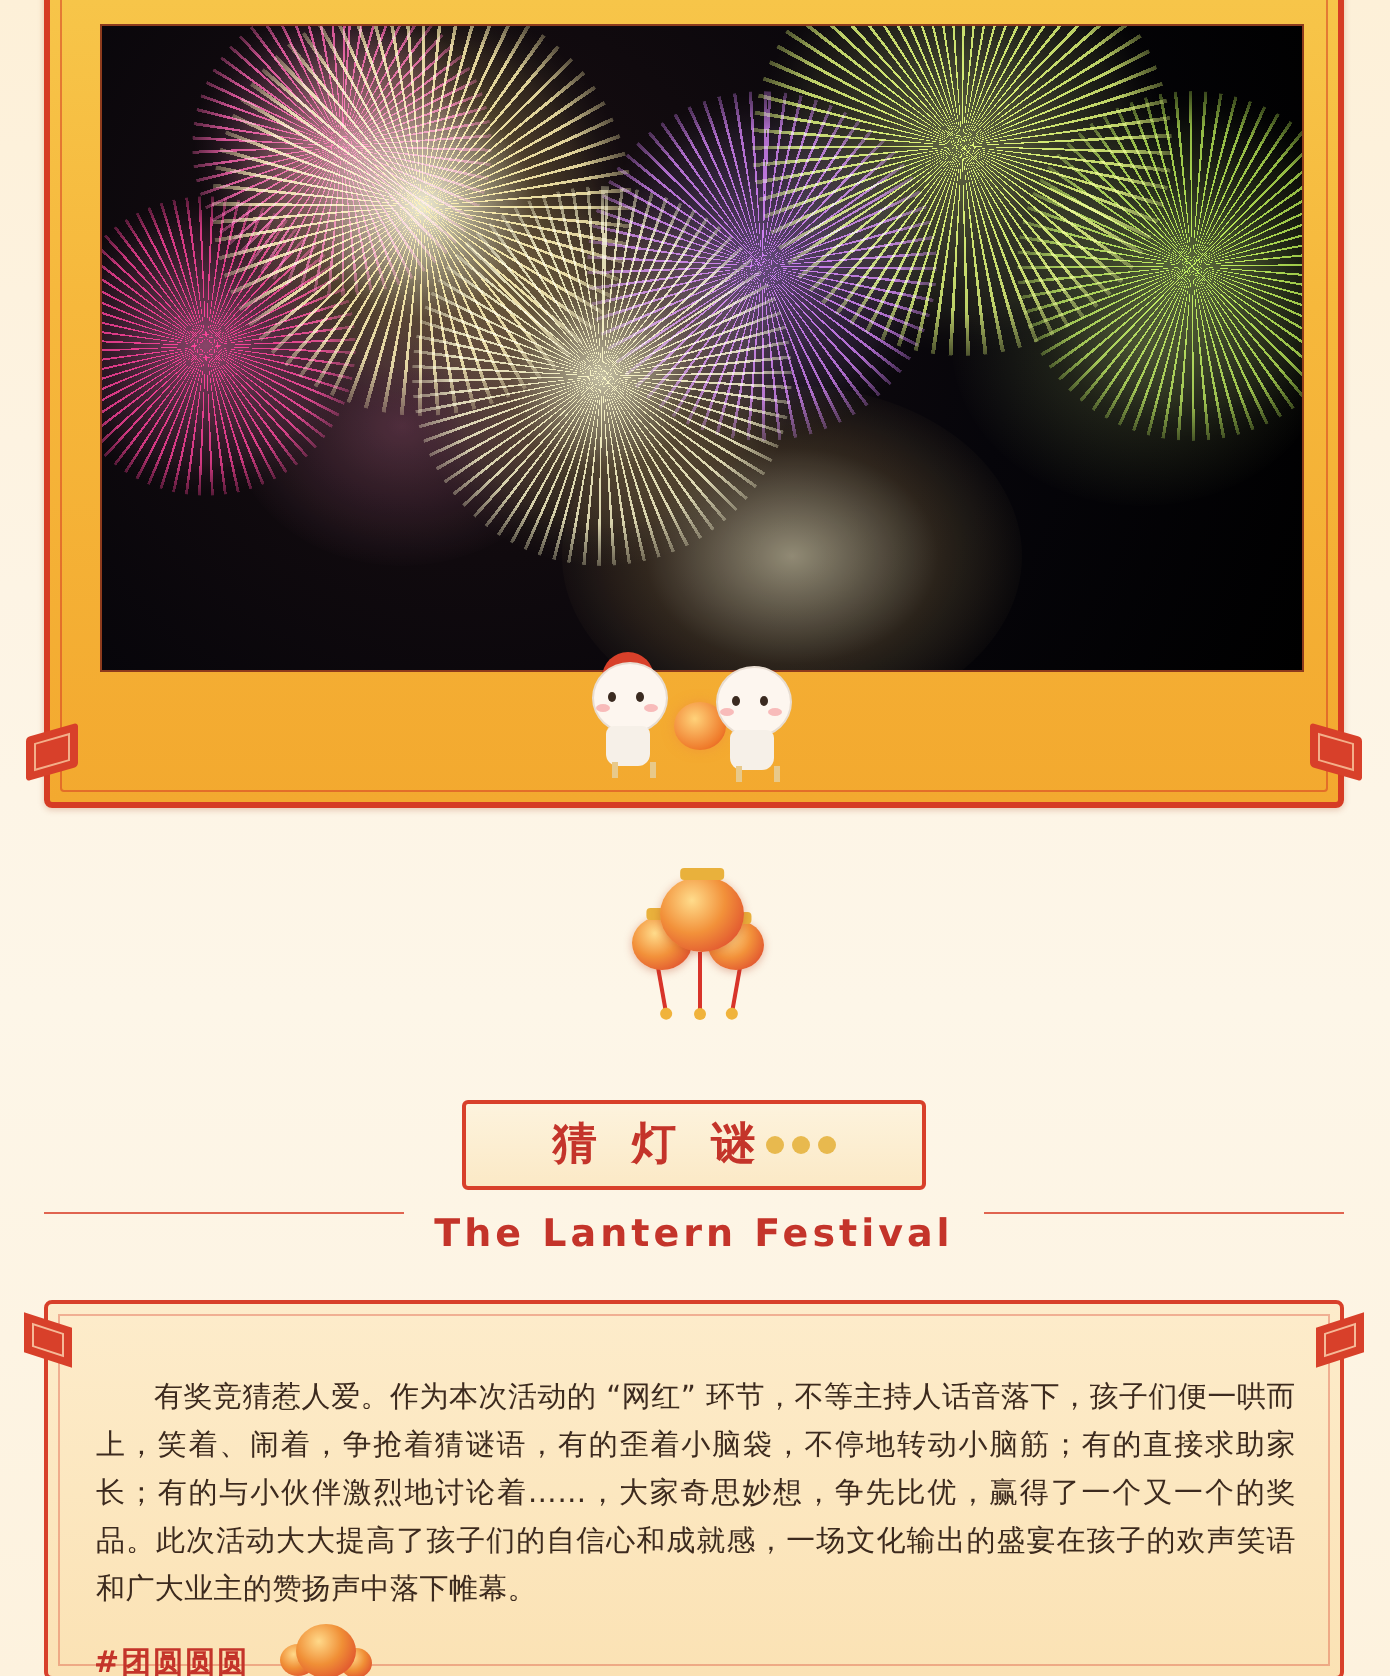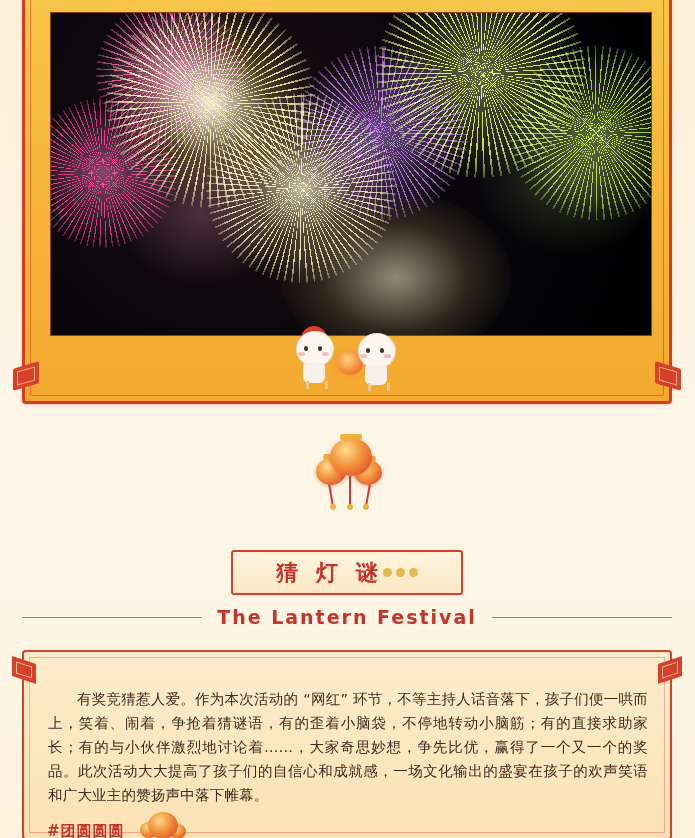--- a/index.html
+++ b/index.html
@@ -342,21 +342,21 @@
     display: block;
   }
 
   
   .subtitle-row {
     position: absolute;
     left: 22px;
     top: 606px;
     width: 650px;
     display: flex;
-    align-items: center;
+    align-items: flex-start;
     gap: 15px;
   }
   .subtitle-row .rule {
     flex: 1 1 auto;
     height: 1px;
     background: #d8402a;
     opacity: .8;
   }
   .subtitle-row .sub {
     font-family: "DejaVu Sans", "Liberation Sans", sans-serif;

